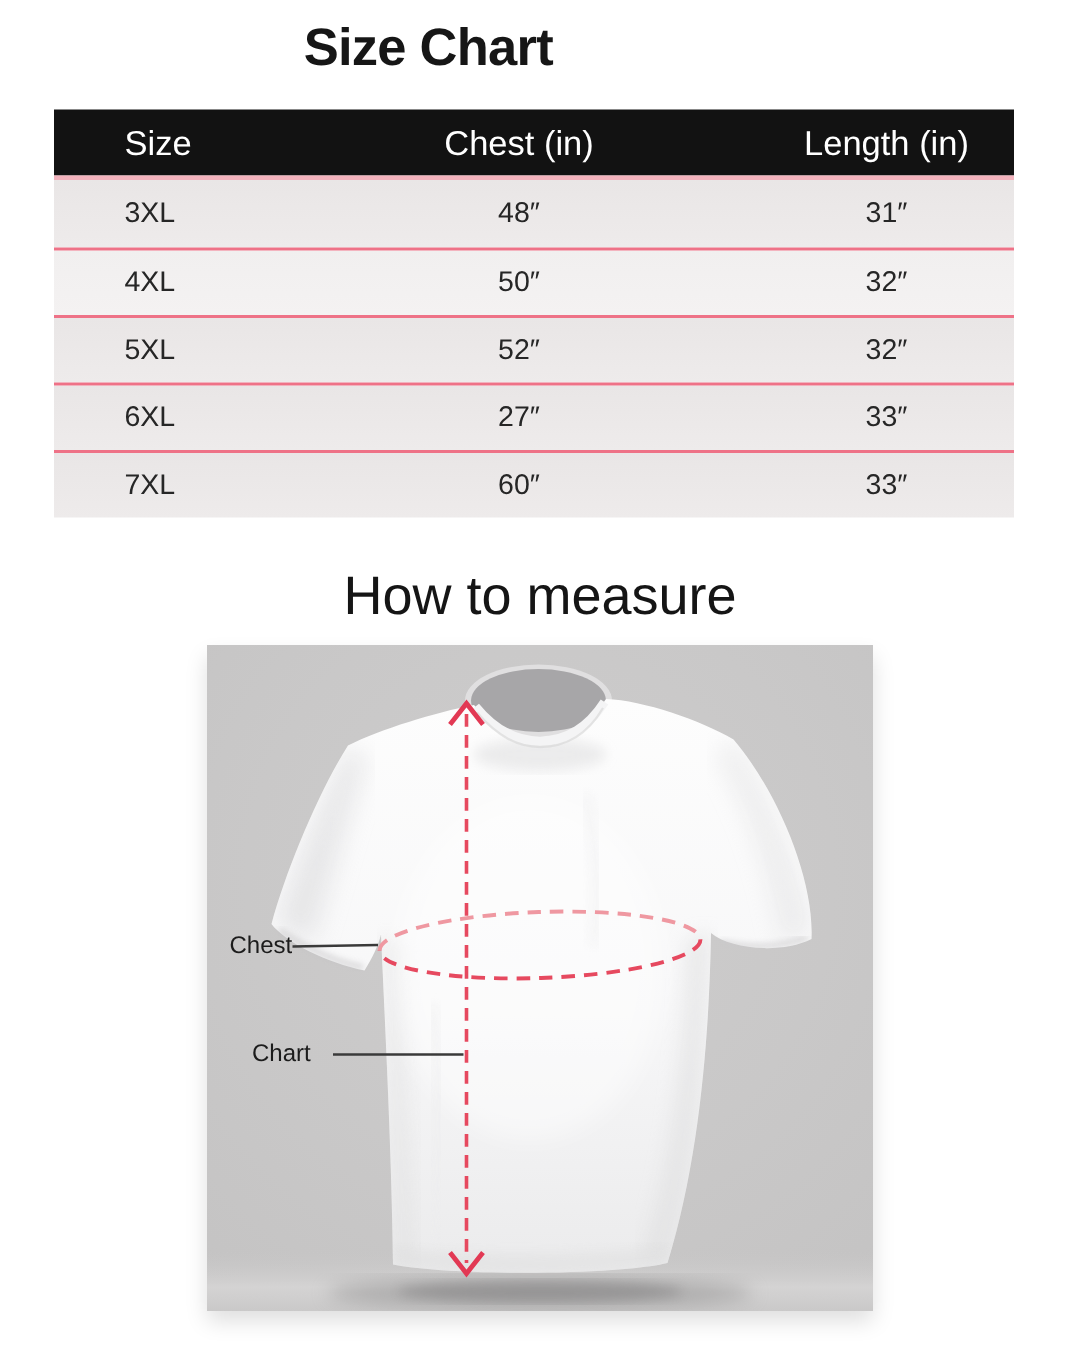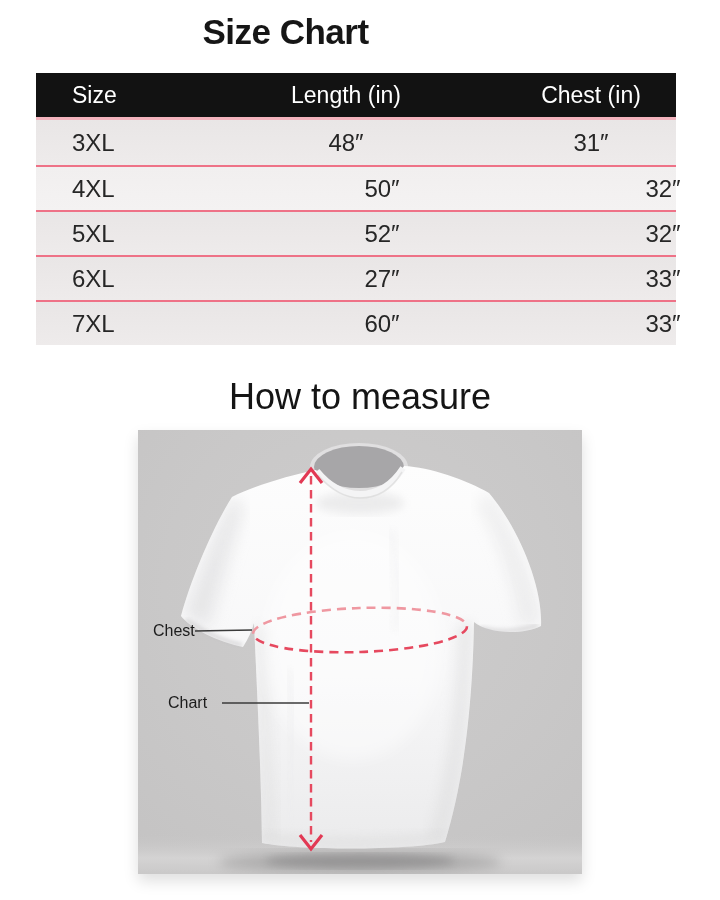--- a/index.html
+++ b/index.html
@@ -24,26 +24,26 @@
   .t-head {
     display:grid; grid-template-columns:150px 320px 170px;
     height:44px; align-items:center;
     background:#121212; color:#ffffff;
     font-size:23px; font-weight:400;
   }
   .t-body { border-top:3px solid #f3b3bd; }
   .t-row {
     display:grid; grid-template-columns:150px 320px 170px;
     height:45px; align-items:center;
-    font-size:24px; color:#262626;
+    font-size:19px; color:#262626;
   }
-  .t-row + .t-row { border-top:2px solid #ee7287;gap:36px; }
+  .t-row + .t-row { border-top:2px solid #ee7287; }
   .t-row.odd  { background:linear-gradient(#e9e6e6,#eeebeb); }
   .t-row.even { background:linear-gradient(#f1efef,#f4f2f2); }
-  .c-size   { padding-left:36px; text-align:left; }
+  .c-size   { padding-left:47px; text-align:left; }
   .c-center { text-align:center; }
   
   .section-heading {
     position:absolute; top:376px; left:0; width:720px;
     text-align:center;
     font-size:36px; font-weight:400; color:#151515;
   }
   .diagram-box {
     position:absolute; left:138px; top:430px;
     width:444px; height:444px;
@@ -59,22 +59,22 @@
   .label-length { left:30px; top:264px; }
 </style>
 </head>
 <body>
 
 <div class="page-title">Size Chart</div>
 
 <div class="size-table">
   <div class="t-head">
     <div class="c-size">Size</div>
+    <div class="c-center">Chest (in)</div>
     <div class="c-center">Length (in)</div>
-    <div class="c-center">Chest (in)</div>
   </div>
   <div class="t-body">
     <div class="t-row odd">
       <div class="c-size">3XL</div>
       <div class="c-center">48″</div>
       <div class="c-center">31″</div>
     </div>
     <div class="t-row even">
       <div class="c-size">4XL</div>
       <div class="c-center">50″</div>

